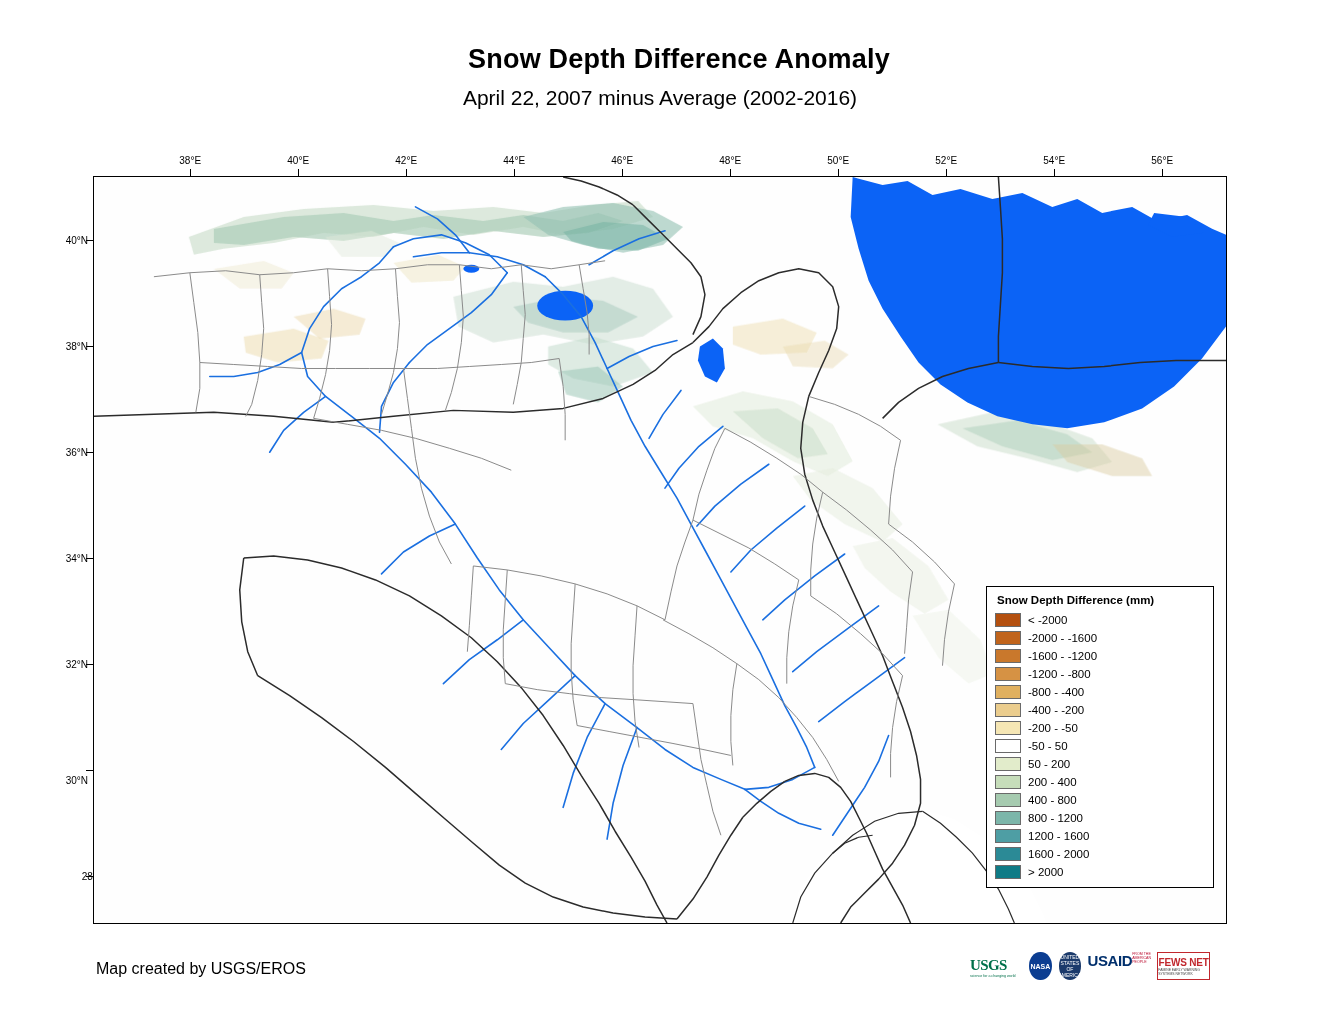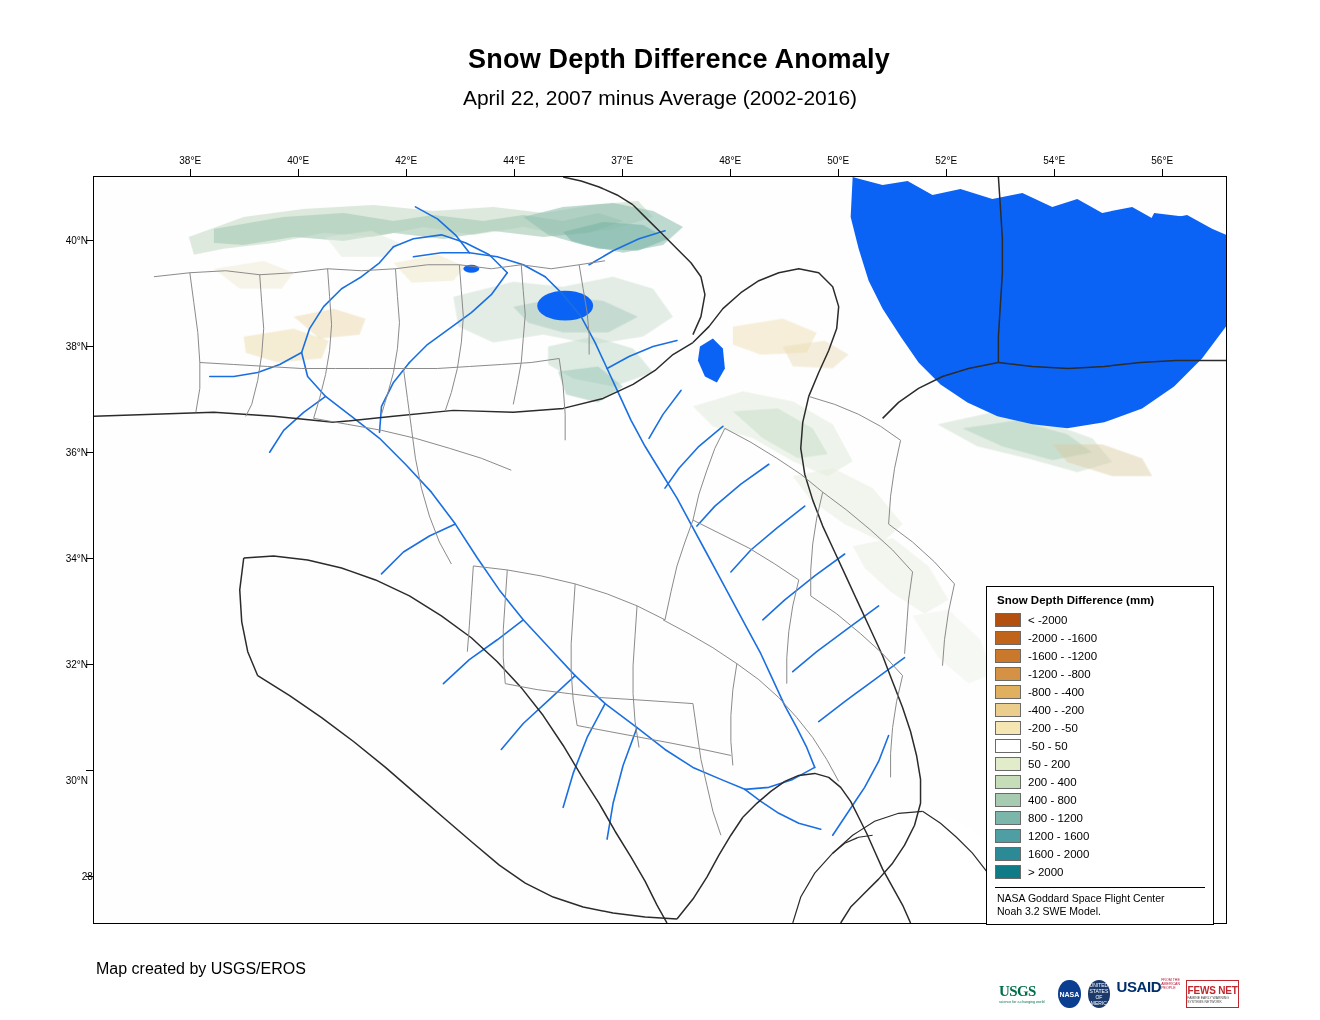--- a/index.html
+++ b/index.html
@@ -128,28 +128,27 @@
   }
   
   #credit {
     position: absolute;
     left: 96px;
     top: 960px;
     font-size: 16px;
   }
   #logos {
     position: absolute;
-    left: 999px;
+    left: 970px;
     top: 952px;
     width: 240px;
     height: 36px;
     display: flex;
-    align-items: flex-end;
+    align-items: flex-start;
     gap: 7px;
-    margin-top: 20px;
   }
   .logo-usgs {
     width: 66px; height: 30px;
     display: flex; flex-direction: column; justify-content: center;
   }
   .logo-usgs .u1 {
     font-size: 15px; font-weight: bold; color: #00704a; letter-spacing: -0.6px;
     font-family: "Liberation Serif", serif;
   }
   .logo-usgs .u2 { font-size: 3.6px; color: #00704a; letter-spacing: 0px;}
@@ -191,21 +190,21 @@
 
 <div id="graticule-labels">
     <div class="lon-label" style="left: 190.2px;">38°E</div>
     <div class="tick-v" style="left: 190.2px;"></div>
     <div class="lon-label" style="left: 298.2px;">40°E</div>
     <div class="tick-v" style="left: 298.2px;"></div>
     <div class="lon-label" style="left: 406.2px;">42°E</div>
     <div class="tick-v" style="left: 406.2px;"></div>
     <div class="lon-label" style="left: 514.2px;">44°E</div>
     <div class="tick-v" style="left: 514.2px;"></div>
-    <div class="lon-label" style="left: 622.2px;">37°E</div>
+    <div class="lon-label" style="left: 622.2px;">46°E</div>
     <div class="tick-v" style="left: 622.2px;"></div>
     <div class="lon-label" style="left: 730.2px;">48°E</div>
     <div class="tick-v" style="left: 730.2px;"></div>
     <div class="lon-label" style="left: 838.2px;">50°E</div>
     <div class="tick-v" style="left: 838.2px;"></div>
     <div class="lon-label" style="left: 946.2px;">52°E</div>
     <div class="tick-v" style="left: 946.2px;"></div>
     <div class="lon-label" style="left: 1054.2px;">54°E</div>
     <div class="tick-v" style="left: 1054.2px;"></div>
     <div class="lon-label" style="left: 1162.2px;">56°E</div>
@@ -447,24 +446,20 @@
       </div>
       <div class="legend-row">
         <span class="legend-swatch" style="background: rgb(43, 138, 150);"></span>
         <span class="legend-label">1600 - 2000</span>
       </div>
       <div class="legend-row">
         <span class="legend-swatch" style="background: rgb(15, 123, 134);"></span>
         <span class="legend-label">&gt; 2000</span>
       </div>
     </div>
-  <div class="legend-note">
-    <div>NASA Goddard Space Flight Center</div>
-    <div>Noah 3.2 SWE Model.</div>
-  </div>
 </div>
 
 <div id="credit">Map created by USGS/EROS</div>
 
 <div id="logos">
   <div class="logo-usgs">
     <div class="u1">USGS</div>
     <div class="u2">science for a changing world</div>
   </div>
   <div class="logo-nasa">

